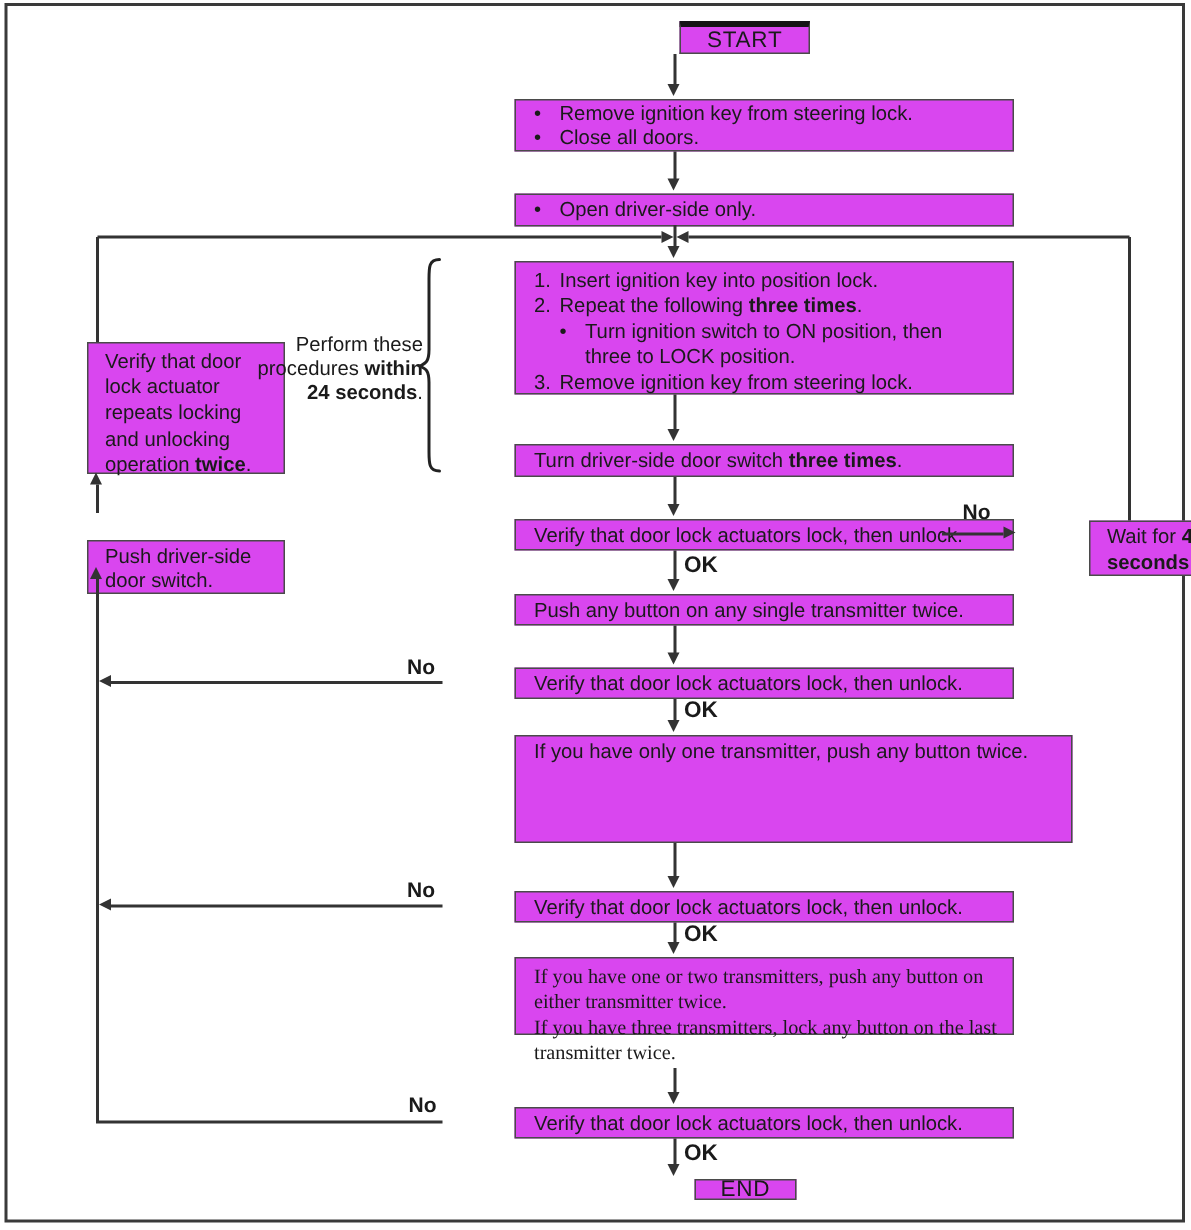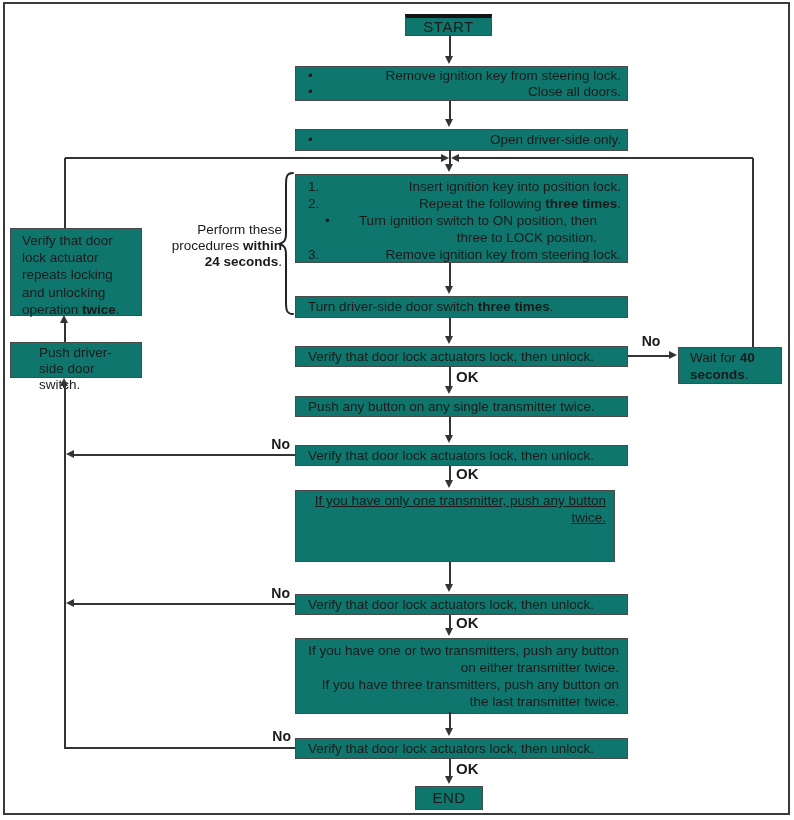--- a/index.html
+++ b/index.html
@@ -3,46 +3,46 @@
 <meta charset="utf-8">
 <style>
   html,body{margin:0;padding:0;background:#fff;}
   body{
     width:794px;height:820px;position:relative;overflow:hidden;
     font-family:"Liberation Sans","DejaVu Sans",sans-serif;
     color:#1a1a1a;font-size:13.5px;
   }
   .frame{position:absolute;left:3px;top:2px;right:4px;bottom:5px;border:2px solid #3a3a3a;}
   .node{
-    position:absolute;box-sizing:border-box;background:#0f766e;
-    border:1.5px solid #4a4a4a;line-height:18px;
+    position:absolute;box-sizing:border-box;background:#d946ef;
+    border:1.5px solid #4a4a4a;line-height:18px;margin-left:48px;
   }
   .ctr{display:flex;align-items:center;justify-content:center;}
   .b{font-weight:bold;}
   .fl-line{display:flex;align-items:flex-start;}
   .pfx{flex:0 0 17px;}
   .ind{margin-left:17px;}
-  .ltxt{flex:1;text-align:right;}
+  .ltxt{flex:1;}
   
   #n-start{left:405px;top:14px;width:87px;height:22px;border-top:4px solid #141414;font-size:15px;letter-spacing:.5px;}
   #n-a{left:295px;top:66px;width:333px;height:35px;padding:1px 6px 0 12px;line-height:16px;}
   #n-b{left:295px;top:129px;width:333px;height:22px;padding:1px 6px 0 12px;}
   #n-c{left:295px;top:174px;width:333px;height:89px;padding:3px 6px 0 12px;line-height:17px;}
   #n-c .fl-line.ind{padding-right:24px;}
   #n-d{left:295px;top:296px;width:333px;height:22px;padding:1px 6px 0 12px;}
   #n-e{left:295px;top:346px;width:333px;height:21px;padding:1px 6px 0 12px;}
   #n-f{left:295px;top:396px;width:333px;height:21px;padding:1px 6px 0 12px;}
   #n-g{left:295px;top:445px;width:333px;height:21px;padding:1px 6px 0 12px;}
-  #n-h{left:295px;top:490px;width:320px;height:72px;padding:2px 8px 0 12px;line-height:16.5px;text-decoration:underline;}
+  #n-h{left:295px;top:490px;width:372px;height:72px;padding:2px 8px 0 12px;line-height:16.5px;}
   #n-i{left:295px;top:594px;width:333px;height:21px;padding:1px 6px 0 12px;}
-  #n-j{left:295px;top:638px;width:333px;height:76px;padding:3px 8px 0 12px;line-height:17px;}
+  #n-j{left:295px;top:638px;width:333px;height:52px;padding:3px 8px 0 12px;line-height:17px;font-family:Liberation Serif, serif;}
   #n-k{left:295px;top:738px;width:333px;height:21px;padding:1px 6px 0 12px;}
-  #n-end{left:415px;top:786px;width:68px;height:24px;font-size:15px;letter-spacing:.5px;}
+  #n-end{left:415px;top:786px;width:68px;height:14px;font-size:15px;letter-spacing:.5px;}
   #n-l{left:10px;top:228px;width:132px;height:88px;padding:3px 5px 0 11px;line-height:17.2px;}
-  #n-m{left:10px;top:342px;width:132px;height:36px;padding:2px 5px 0 28px;line-height:16px;}
+  #n-m{left:10px;top:360px;width:132px;height:36px;padding:2px 5px 0 11px;line-height:16px;}
   #n-n{left:678px;top:347px;width:104px;height:37px;padding:2px 5px 0 11px;line-height:16.5px;}
   
   #perform{position:absolute;left:156px;top:222px;width:126px;line-height:16px;text-align:right;}
   .nolbl{position:absolute;font-weight:bold;font-size:14px;}
   .oklbl{position:absolute;font-weight:bold;font-size:15px;}
   
   .vl{position:absolute;width:1.5px;background:#333;}
   .hl{position:absolute;height:1.5px;background:#333;}
   .arr{position:absolute;width:0;height:0;border-style:solid;border-color:transparent;}
   .a-down{border-width:8px 4.5px 0 4.5px;border-top-color:#333;}
@@ -99,21 +99,21 @@
     <div class="fl-line">
       <span class="ltxt"><span>If you have only one transmitter, push any button twice.</span></span>
     </div>
   </div>
 <div class="node" id="n-i">Verify that door lock actuators lock, then unlock.</div>
 <div class="node" id="n-j">
     <div class="fl-line">
       <span class="ltxt"><span>If you have one or two transmitters, push any button on either transmitter twice.</span></span>
     </div>
     <div class="fl-line">
-      <span class="ltxt"><span>If you have three transmitters, push any button on the last transmitter twice.</span></span>
+      <span class="ltxt"><span>If you have three transmitters, lock any button on the last transmitter twice.</span></span>
     </div>
   </div>
 <div class="node" id="n-k">Verify that door lock actuators lock, then unlock.</div>
 <div class="node ctr" id="n-end">END</div>
 <div class="node" id="n-l"><span>Verify that door lock actuator repeats locking and unlocking operation </span><span class="b">twice</span><span>.</span></div>
 <div class="node" id="n-m">Push driver-side door switch.</div>
 <div class="node" id="n-n"><span>Wait for </span><span class="b">40 seconds</span><span>.</span></div>
 
 <div id="perform"><span>Perform these procedures </span><span class="b">within 24 seconds</span><span>.</span></div>
 <svg id="brace" width="20" height="147" viewBox="0 0 20 147">

